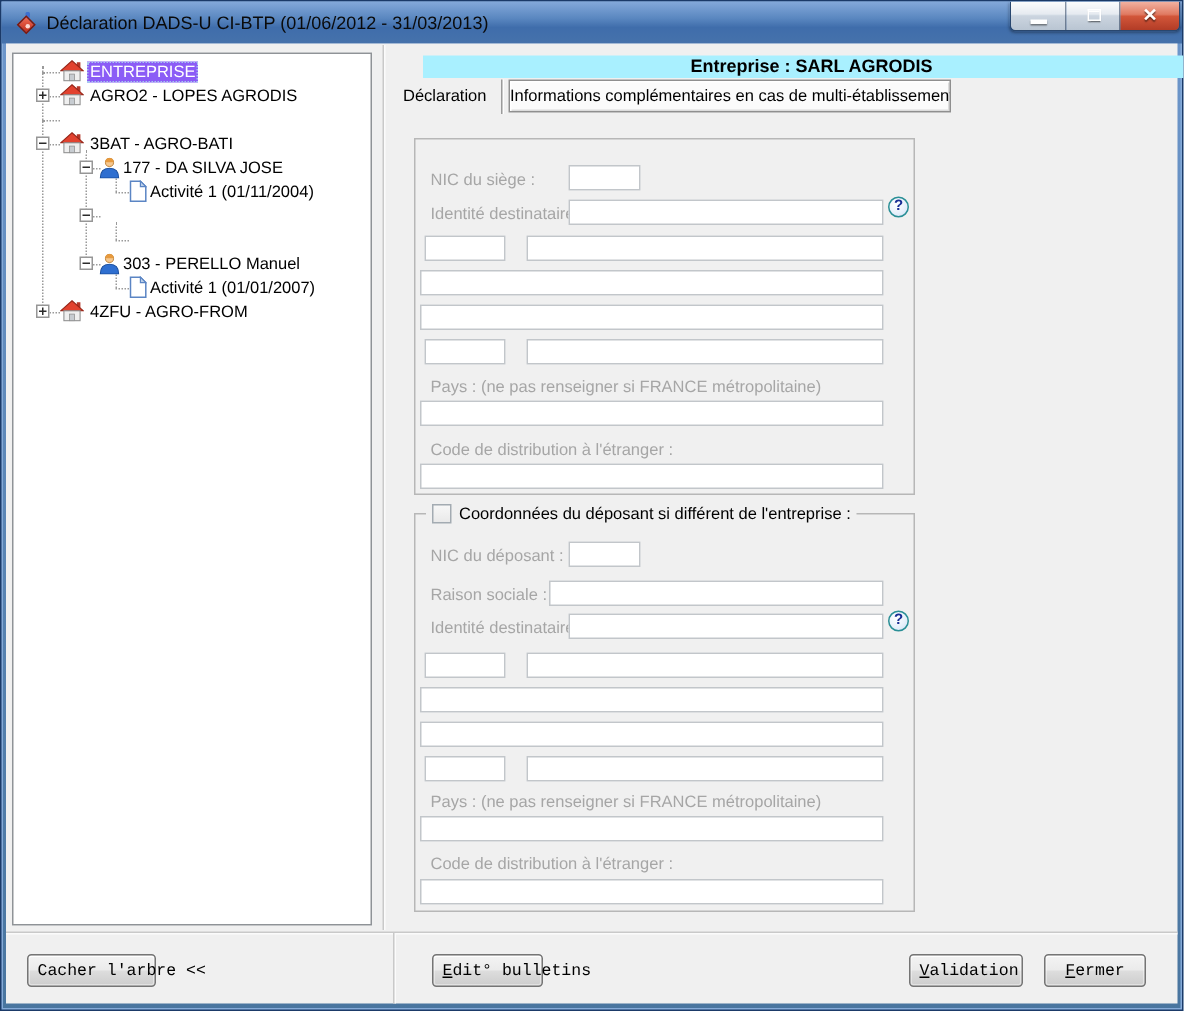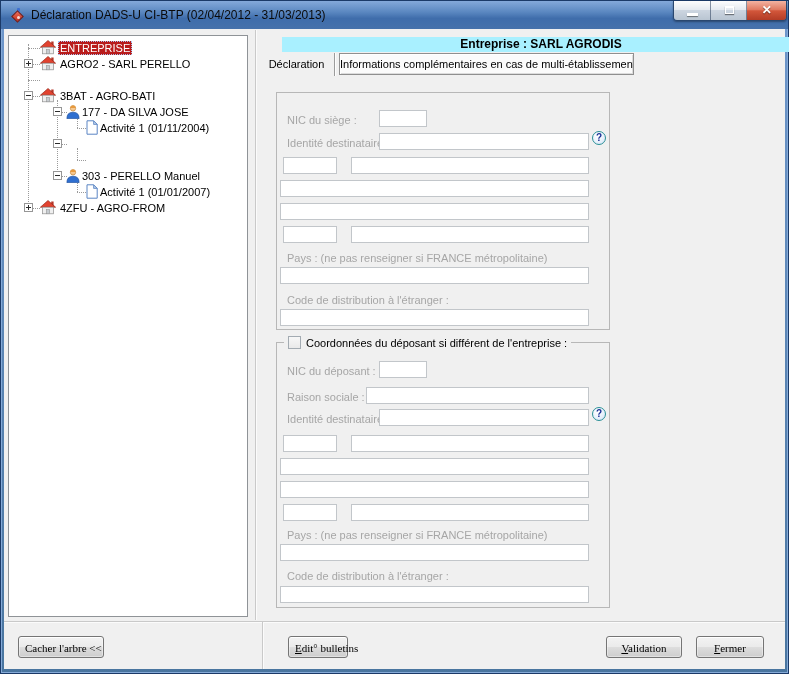--- a/index.html
+++ b/index.html
@@ -50,21 +50,21 @@
   .vsplit { position:absolute; left:255px; top:30px; width:1px; height:590px; background:#c9c9c9; box-shadow:1px 0 0 #fbfbfb; }
   .fsep  { position:absolute; left:4px; top:621px; width:781px; height:1px; background:#c9c9c9; box-shadow:0 1px 0 #fbfbfb; }
   .fdiv  { position:absolute; left:262px; top:622px; width:1px; height:47px; background:#c9c9c9; box-shadow:1px 0 0 #fbfbfb; }
   
   .treepanel {
     position:absolute; left:8px; top:35px; width:240px; height:582px;
     background:#fff; border:1px solid #8f9397;
   }
   .trow { position:absolute; left:0; right:0; height:16px; }
   .tlbl { position:absolute; top:1px; line-height:14px; white-space:nowrap; padding:0 2px; }
-  .tlbl.sel { background:#b91c1c; color:#fff; outline:1px dotted #a9c6f0; outline-offset:-1px; }
+  .tlbl.sel { background:#8b5cf6; color:#fff; outline:1px dotted #a9c6f0; outline-offset:-1px; }
   .ticon { position:absolute; top:0; }
   .d0 .ticon { left:31px; } .d0 .tlbl { left:49px; }
   .d1 .ticon { left:57px; } .d1 .tlbl { left:71px; }
   .d2 .ticon { left:77px; } .d2 .tlbl { left:89px; }
   .dotv { position:absolute; width:1px; border-left:1px dotted #9a9a9a; }
   .doth { position:absolute; height:1px; border-top:1px dotted #9a9a9a; }
   .exp {
     position:absolute; width:9px; height:9px; background:#fff; border:1px solid #969696;
   }
   .exp::before { content:""; position:absolute; left:1px; top:3px; width:5px; height:1px; background:#2b2b2b; }
@@ -94,40 +94,40 @@
     position:absolute; height:17px; border:1px solid #c2c6ca; background:#fff;
     font-family:inherit; font-size:11px; padding:0 2px; outline:none;
   }
   .help {
     position:absolute; width:14px; height:14px; border-radius:50%;
     border:1px solid #2a8f96; background:radial-gradient(circle at 38% 32%, #ffffff 0%, #e8f1fb 55%, #cfe0f5 100%);
     color:#1a2f95; font-size:10px; font-weight:bold; text-align:center; line-height:12px;
   }
   
   .btn {
-    position:absolute; top:636px; height:22px; font-family:Liberation Serif, serif; font-size:11px; color:#000;
+    position:absolute; top:636px; height:22px; font-family:Liberation Mono, monospace; font-size:11px; color:#000;
     text-align:center; line-height:20px; border:1px solid #757575; border-radius:3px;
     background:linear-gradient(180deg,#F3F3F3 0%,#EBEBEB 48%,#DDDDDD 52%,#CDCDCD 100%);
     box-shadow:inset 0 1px 0 rgba(255,255,255,.9), inset 0 0 0 1px rgba(255,255,255,.4);
     white-space:nowrap;
   }
   .btn u { text-decoration:underline; }
 </style>
 </head>
 <body>
 
 <div class="window">
 
   <div class="titlebar">
     <span class="app-icon">
       <span class="pin"></span>
         <span class="diamond"></span>
         <span class="dot"></span>
     </span>
-    <span class="win-title">Déclaration DADS-U CI-BTP (02/04/2012 - 31/03/2013)</span>
+    <span class="win-title">Déclaration DADS-U CI-BTP (01/06/2012 - 31/03/2013)</span>
     <span class="capbtns">
       <span class="capbtn min">
           <span class="glyph-min"></span>
         </span>
       <span class="capbtn rest">
           <span class="glyph-rest"></span>
         </span>
       <span class="capbtn close">
           <span class="glyph-close">✕</span>
         </span>
@@ -174,21 +174,21 @@
           </svg></span>
       <span class="tlbl sel">ENTREPRISE</span>
     </div>
     <div class="trow d0" style="top:20px">
       <span class="ticon"><svg width="16" height="15" viewBox="0 0 16 15">
             <rect x="11.2" y="1.5" width="2.4" height="4.5" fill="#b5372a"></rect>
             <polygon points="8,0.5 15.6,7.2 0.4,7.2" fill="#e2422f" stroke="#952619" stroke-width="0.7"></polygon>
             <rect x="2.6" y="7.2" width="10.8" height="6.6" fill="#efefef" stroke="#8e8e8e" stroke-width="0.7"></rect>
             <rect x="6.3" y="9.4" width="3.4" height="4.4" fill="#c7ccd1" stroke="#8e8e8e" stroke-width="0.5"></rect>
           </svg></span>
-      <span class="tlbl">AGRO2 - SARL PERELLO</span>
+      <span class="tlbl">AGRO2 - LOPES AGRODIS</span>
     </div>
     <div class="trow d0" style="top:52px">
       <span class="ticon"><svg width="16" height="15" viewBox="0 0 16 15">
             <rect x="11.2" y="1.5" width="2.4" height="4.5" fill="#b5372a"></rect>
             <polygon points="8,0.5 15.6,7.2 0.4,7.2" fill="#e2422f" stroke="#952619" stroke-width="0.7"></polygon>
             <rect x="2.6" y="7.2" width="10.8" height="6.6" fill="#efefef" stroke="#8e8e8e" stroke-width="0.7"></rect>
             <rect x="6.3" y="9.4" width="3.4" height="4.4" fill="#c7ccd1" stroke="#8e8e8e" stroke-width="0.5"></rect>
           </svg></span>
       <span class="tlbl">3BAT - AGRO-BATI</span>
     </div>
@@ -274,17 +274,17 @@
     <input class="tinput" style="left: 6px; top: 161px; width: 54px;" value="">
     <input class="tinput" style="left: 74px; top: 161px; width: 238px;" value="">
     <span class="flabel" style="left:10px; top:186px;">Pays : (ne pas renseigner si FRANCE métropolitaine)</span>
     <input class="tinput" style="left: 3px; top: 201px; width: 309px;" value="">
     <span class="flabel" style="left:10px; top:227px;">Code de distribution à l'étranger :</span>
     <input class="tinput" style="left: 3px; top: 243px; width: 309px;" value="">
   </div>
   <div class="help" style="left:592px; top:407px;">?</div>
 
   <button class="btn" style="left:18px;  width:86px;">Cacher l'arbre &lt;&lt;</button>
-  <button class="btn" style="left:288px; width:60px;"><u>E</u>dit° bulletins</button>
+  <button class="btn" style="left:288px; width:74px;"><u>E</u>dit° bulletins</button>
   <button class="btn" style="left:606px; width:76px;"><u>V</u>alidation</button>
   <button class="btn" style="left:696px; width:68px;"><u>F</u>ermer</button>
 
 </div>
 
 </body></html>

